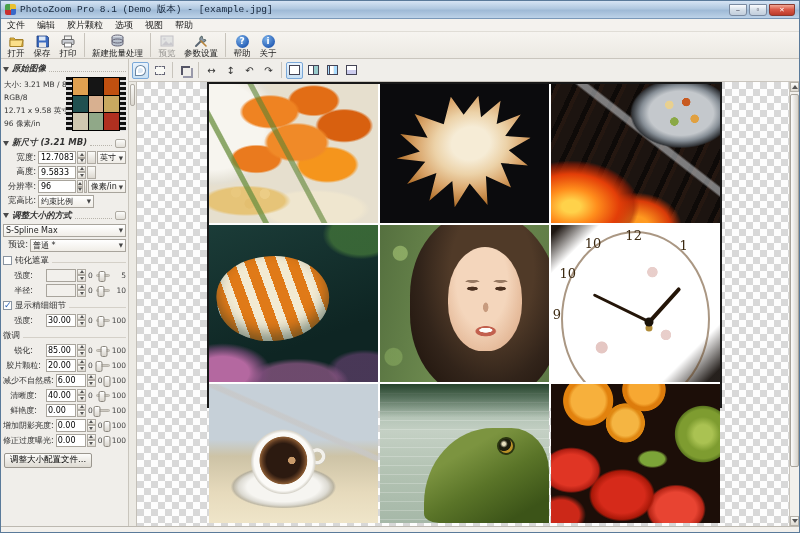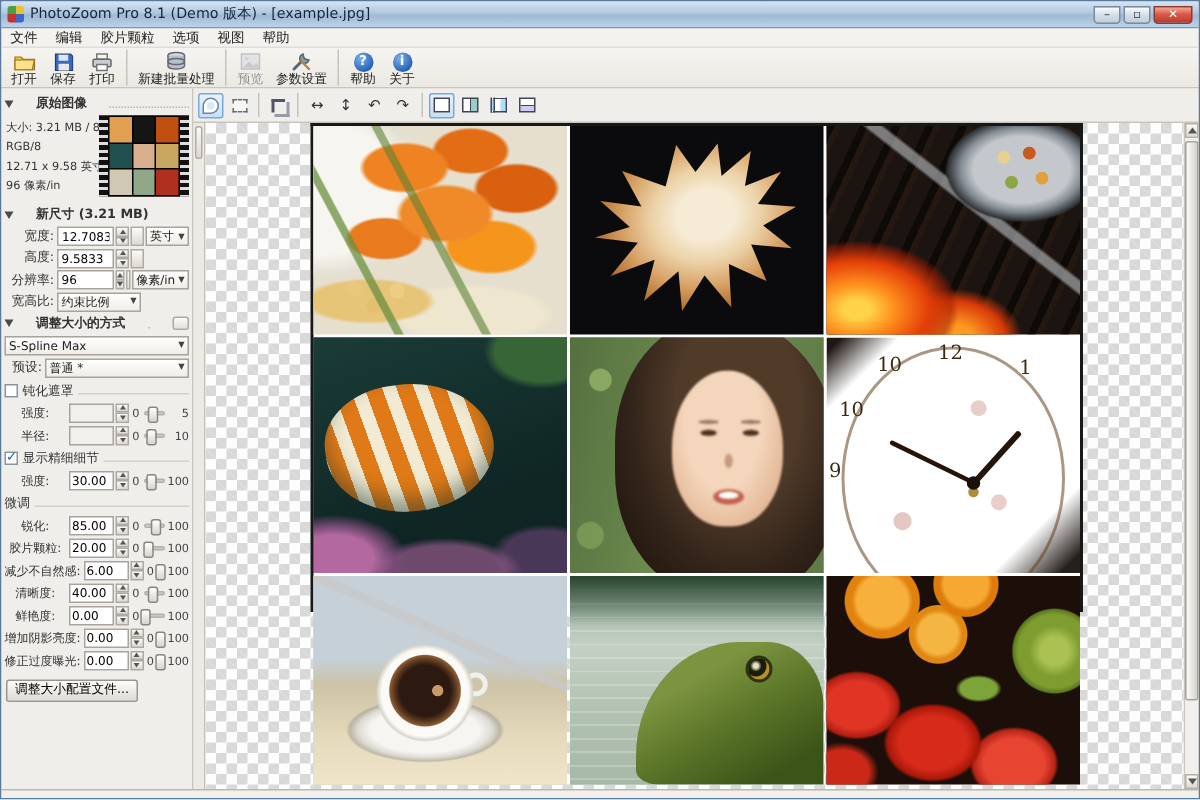--- a/index.html
+++ b/index.html
@@ -1,21 +1,21 @@
 <!DOCTYPE html>
 <html lang="zh"><head>
 <meta charset="utf-8">
 <style>
   * { margin:0; padding:0; box-sizing:border-box; }
   html,body { width:800px; height:533px; overflow:hidden; font-family:"DejaVu Sans","Liberation Sans",sans-serif; font-size:9px; color:#222; }
   .window { width:800px; height:533px; display:flex; flex-direction:column; background:#f0eeea; border:1px solid #5a7a9a; }
 
   
   .titlebar { height:18px; flex:0 0 18px; display:flex; align-items:center; padding:0 4px; gap:4px;
-    background:linear-gradient(#d6e4f4,#b0c8e0 45%,#9fbad6 55%,#bcd2e8); border-bottom:1px solid #7a98b8; }
+    background:linear-gradient(#d6e4f4,#b0c8e0 45%,#9fbad6 55%,#bcd2e8); border-bottom:1px solid #7a98b8;font-family:Liberation Mono, monospace; }
   .appicon { width:11px; height:11px; border-radius:2px; background:conic-gradient(#e8c030 0 25%,#3868c8 0 50%,#c83030 0 75%,#48a048 0); flex:0 0 11px; }
   .title-text { font-size:9.5px; color:#15253a; white-space:nowrap; overflow:hidden; flex:1; }
   .winbtns { display:flex; gap:2px; }
   .winbtn { width:18px; height:12px; border:1px solid #7a8aa0; border-radius:0 0 3px 3px; font-size:8px; line-height:10px; text-align:center;
     background:linear-gradient(#fbfcfe,#d4dee8 50%,#c2cedc); color:#334; }
   .winbtn.close { background:linear-gradient(#f2a896,#da5a48 45%,#bc3a2a); color:#fff; border-color:#8a3a30; width:26px; }
 
   
   .menubar { height:13px; flex:0 0 13px; display:flex; align-items:center; gap:12px; padding:0 6px; background:#f4f2ee; border-bottom:1px solid #e0ddd6; font-size:9px; }
   .menu-item { color:#222; }
@@ -29,21 +29,21 @@
   .tsep { width:1px; height:24px; background:#c8c4bc; margin:0 3px; }
   .round-icon { width:13px; height:13px; border-radius:50%; color:#fff; font-weight:bold; font-size:9px; line-height:13px; text-align:center;
     background:radial-gradient(circle at 35% 30%,#7ab0e8,#2a62b8 70%,#1a4a98); }
 
   
   .main { flex:1; display:flex; min-height:0; }
   .sidebar { flex:0 0 128px; width:128px; background:#f0eeea; border-right:1px solid #c9c5bd; padding:2px 2px 0 2px; overflow:hidden; }
   .rightcol { flex:1; display:flex; flex-direction:column; min-width:0; }
 
   
-  .sec-head { display:flex; align-items:center; gap:15px; margin:2px 0 2px; }
+  .sec-head { display:flex; align-items:center; gap:3px; margin:2px 0 2px;font-style:italic; }
   .tri { width:0; height:0; border-left:3.5px solid transparent; border-right:3.5px solid transparent; border-top:5px solid #4a4a4a; }
   .sec-title { font-size:8.5px; font-weight:bold; color:#333; white-space:nowrap; }
   .leader { flex:1; border-bottom:1px dotted #b8b4ac; height:6px; }
   .mini-btn { width:11px; height:9px; border:1px solid #aeaaa2; border-radius:2px; background:linear-gradient(#fcfcfa,#e2dfd8); flex:0 0 11px; }
 
   .orig-info { position:relative; height:58px; }
   .info-lines { position:absolute; left:1px; top:1px; width:64px; font-size:7.5px; line-height:13px; color:#333; white-space:nowrap; }
   .thumb { position:absolute; right:0; top:0; width:60px; height:54px; background:#111; display:flex; }
   .sprocket { width:6px; background:repeating-linear-gradient(#111 0 3px,#ddd 3px 5px); }
   .thumb-grid { flex:1; display:grid; grid-template-columns:1fr 1fr 1fr; grid-template-rows:1fr 1fr 1fr; gap:1px; padding:1px; background:#000; }

